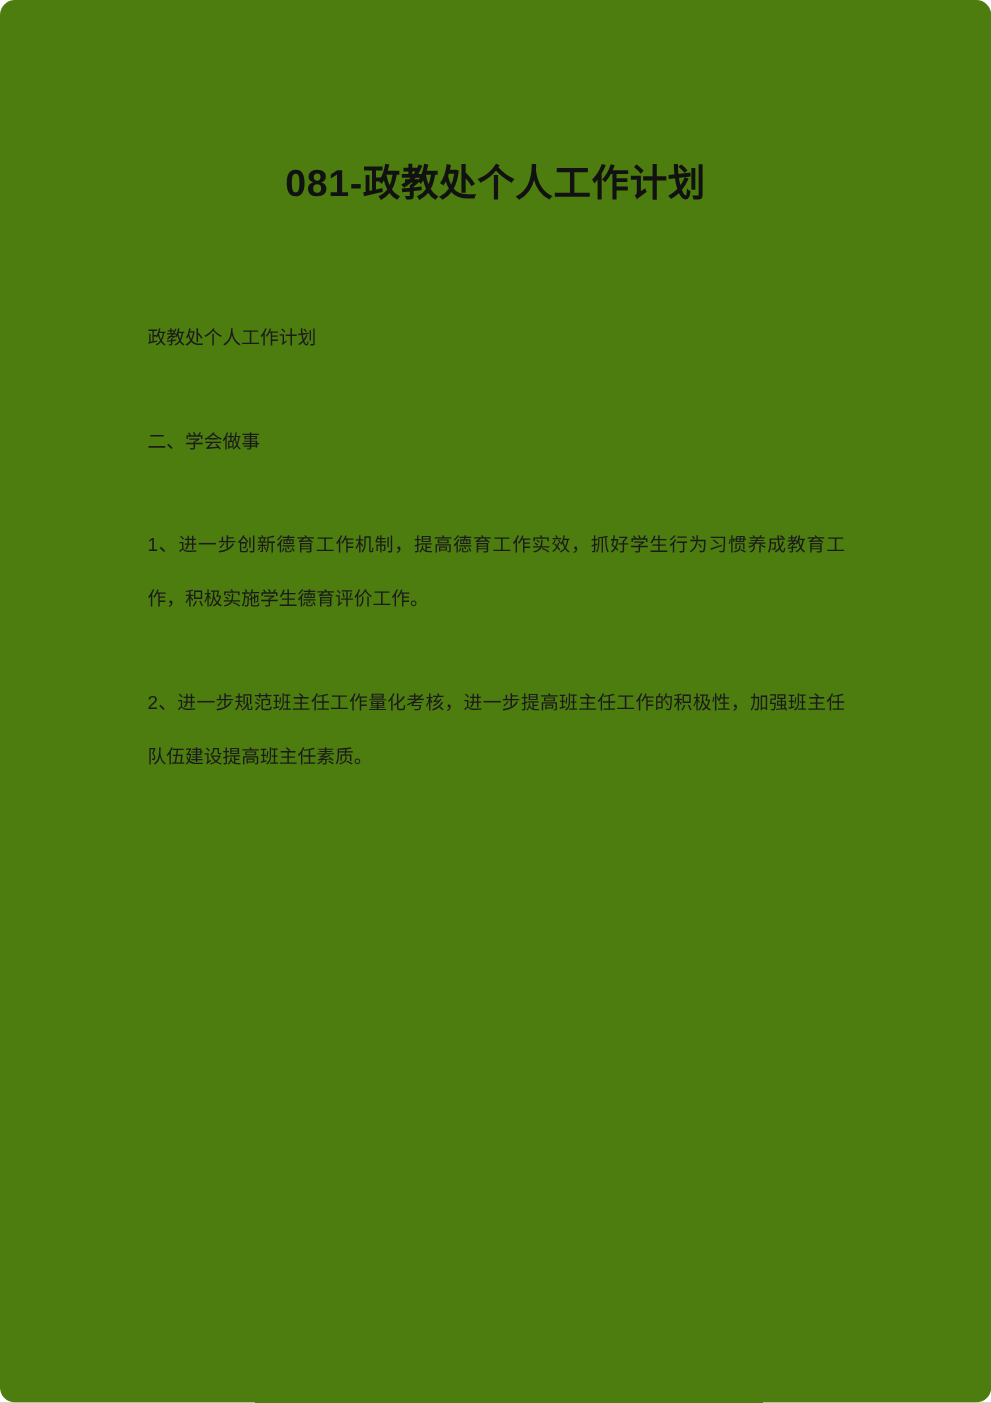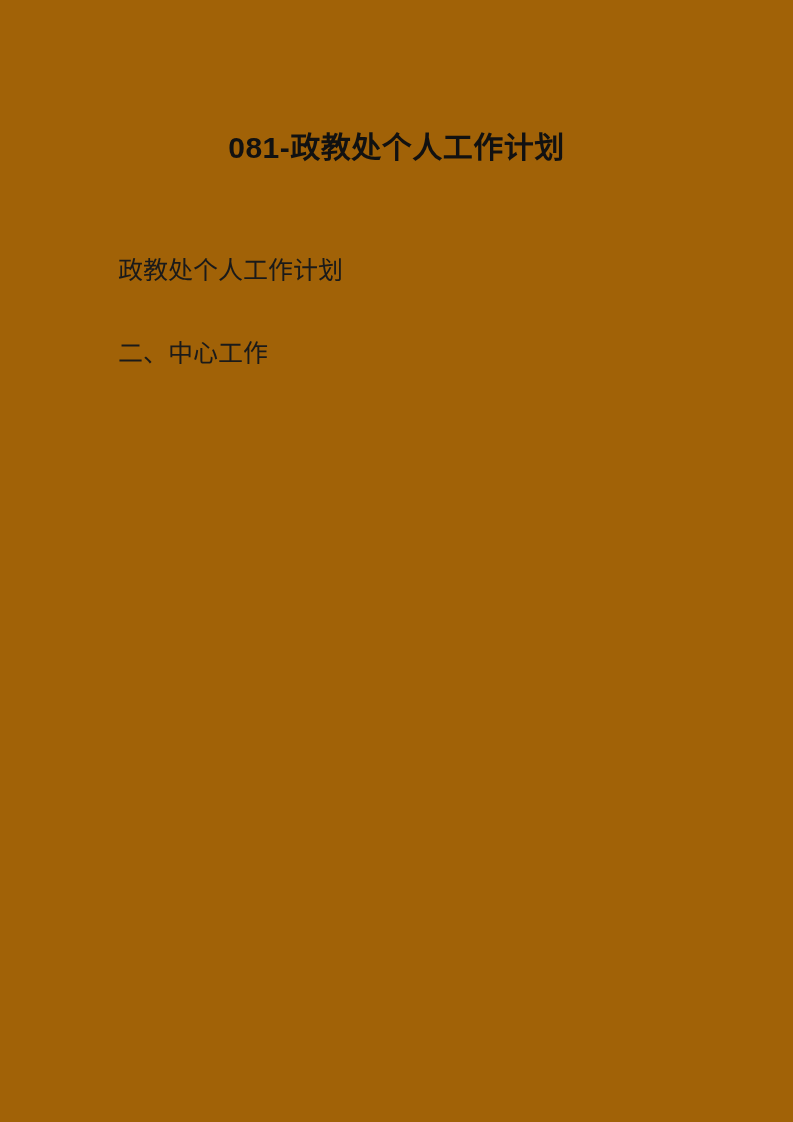--- a/index.html
+++ b/index.html
@@ -6,50 +6,53 @@
   html, body {
     margin: 0;
     padding: 0;
     background: #ffffff;
   }
   .page {
     position: relative;
     width: 793px;
     height: 1122px;
     margin: 0 auto;
-    background: #a16207;
+    background: #4d7c0f;
     overflow: hidden;
     font-family: "Liberation Sans", "DejaVu Sans", sans-serif;
     color: #1a1a1a;
+    border-radius: 12px;
   }
   .doc-title {
     padding-top: 128px;
     margin: 0;
     text-align: center;
     font-size: 30px;
     line-height: 40px;
     font-weight: bold;
     color: #111111;
     letter-spacing: 0.5px;
   }
   .doc-body {
     margin: 81px 117px 0 118px;
-    font-size: 25px;
+    font-size: 15px;
     line-height: 43px;
     text-align: justify;
     text-justify: inter-ideograph;
     color: #1a1a1a;
   }
   .doc-body p {
     margin: 0 0 40px 0;
   }
 </style>
 </head>
 <body>
 
 <div class="page">
   <h1 class="doc-title">081-政教处个人工作计划</h1>
 
   <div class="doc-body">
     <p>政教处个人工作计划</p>
-    <p>二、中心工作</p>
+    <p>二、学会做事</p>
+    <p>1、进一步创新德育工作机制，提高德育工作实效，抓好学生行为习惯养成教育工作，积极实施学生德育评价工作。</p>
+    <p>2、进一步规范班主任工作量化考核，进一步提高班主任工作的积极性，加强班主任队伍建设提高班主任素质。</p>
   </div>
 </div>
 
 </body></html>

